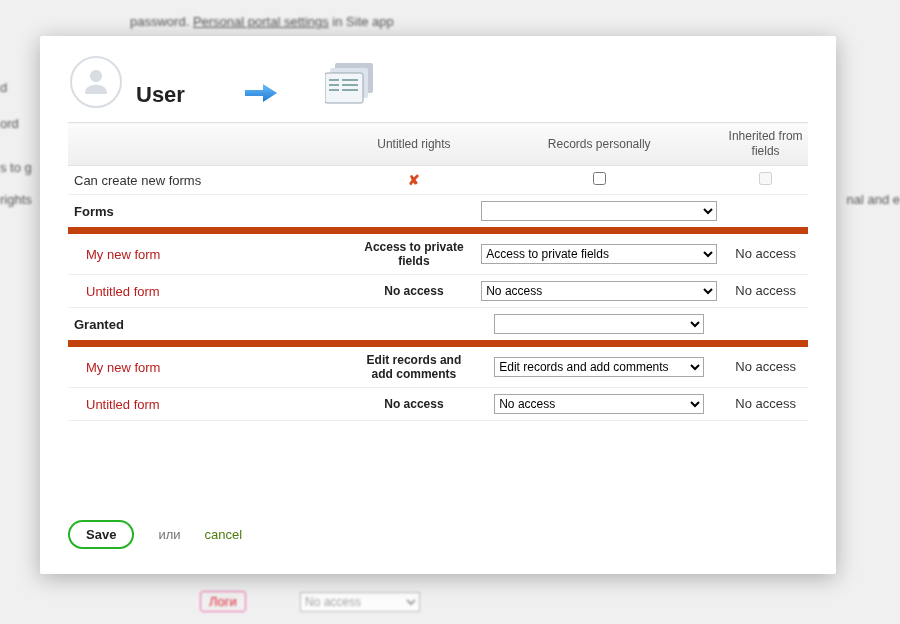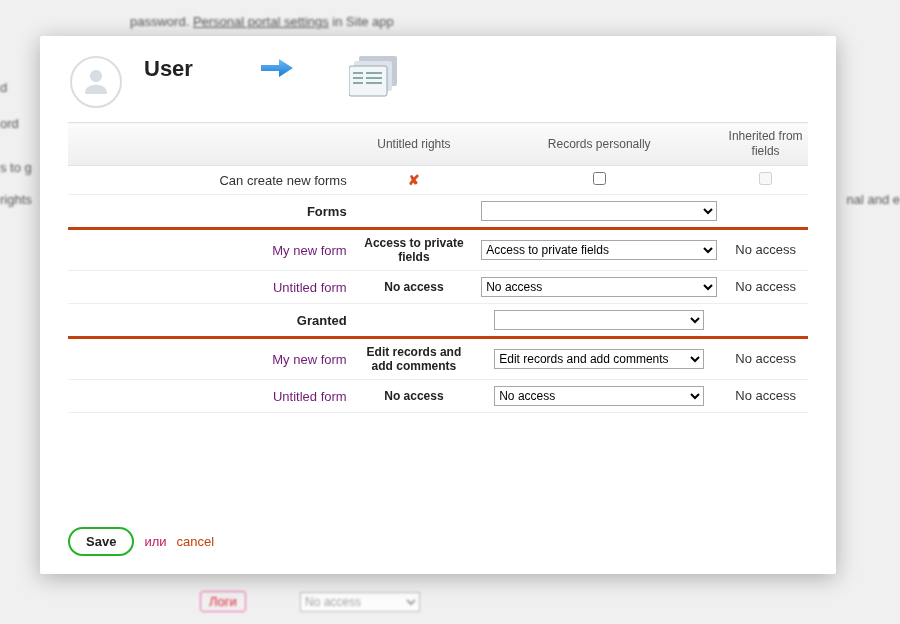--- a/index.html
+++ b/index.html
@@ -1,42 +1,42 @@
 <!DOCTYPE html>
 <html><head>
 <meta charset="utf-8">
 <style>
   html,body{margin:0;padding:0;width:900px;height:624px;font-family:Arial,Helvetica,sans-serif;font-size:13px;color:#333;background:#f0f0f0;overflow:hidden}
   .backdrop{position:absolute;inset:0;background:rgba(240,240,240,.6);filter:blur(1px)}
   .bg-text{position:absolute;color:#555;font-size:13px;white-space:nowrap}
   .modal{position:absolute;left:40px;top:36px;width:796px;height:538px;background:#fff;box-shadow:0 4px 22px rgba(0,0,0,.28);border-radius:2px;padding:20px 28px 18px 28px;box-sizing:border-box}
-  .hdr{display:flex;align-items:flex-start;gap:22px;margin-bottom:14px;padding-left:2px}
+  .hdr{display:flex;align-items:flex-end;gap:14px;margin-bottom:14px;padding-left:2px}
   .avatar{width:48px;height:48px;border-radius:50%;background:#fff;border:2px solid #d7dde2;display:flex;align-items:center;justify-content:center}
   .avatar svg{width:32px;height:32px;fill:#d7dde2}
   .hdr-title{font-size:22px;font-weight:bold;color:#222}
   .arrow{margin:0 34px 0 46px}
   .arrow svg{width:32px;height:24px}
   .webforms-ico svg{width:54px;height:42px}
   .tbl{width:100%;border-collapse:collapse}
   .tbl th{background:linear-gradient(#fbfbfb,#eee);border-top:1px solid #e2e2e2;border-bottom:1px solid #e2e2e2;font-size:12px;color:#555;font-weight:normal;text-align:center;padding:6px 4px;line-height:1.25}
   .tbl th:first-child{text-align:left;width:300px}
   .tbl td{border-bottom:1px solid #eee;padding:6px 6px;vertical-align:middle;text-align:center;font-size:13px;color:#333}
-  .tbl td:first-child{text-align:right}
-  .tbl tr.section td{font-weight:bold;color:#222;border-bottom:3px solid #c2410c}
-  .tbl td.sub{padding-left:18px;color:#701a75}
+  .tbl td:first-child{text-align:left}
+  .tbl tr.section td{font-weight:bold;color:#222;border-bottom:7px solid #c2410c}
+  .tbl td.sub{padding-left:18px;color:#b91c1c}
   .tbl td.eff{font-weight:bold;color:#222;font-size:12px}
   select{width:100%;max-width:280px;font-size:12px;border:1px solid #a7a7a7;background:#fff;height:20px}
   select.narrow{max-width:210px}
   .tick{color:#1a9a1a;font-weight:bold;font-size:14px}
   .cross{color:#d94a1e;font-weight:bold;font-size:14px}
   .noacc{font-size:12px;color:#444;line-height:1.2}
-  .footer{position:absolute;left:28px;bottom:18px;display:flex;align-items:center;gap:10px;font-size:13px}
+  .footer{position:absolute;left:28px;bottom:25px;display:flex;align-items:center;gap:24px;font-size:13px}
   .save-btn{border:2px solid #24b324;border-radius:16px;background:#fff;padding:5px 16px;font-weight:bold;font-size:13px;cursor:pointer;color:#222}
-  .or{color:#be185d}
-  .cancel{color:#c2410c;cursor:pointer}
+  .or{color:#737373}
+  .cancel{color:#4d7c0f;cursor:pointer}
   input[type=checkbox]{margin:0}
 </style>
 </head>
 <body>
 
 <div class="backdrop">
   <span class="bg-text" style="top:14px;left:130px">password.
     <u>Personal portal settings</u><span> in Site app</span>
   </span>
   <span class="bg-text" style="top:80px;left:0">d</span>

